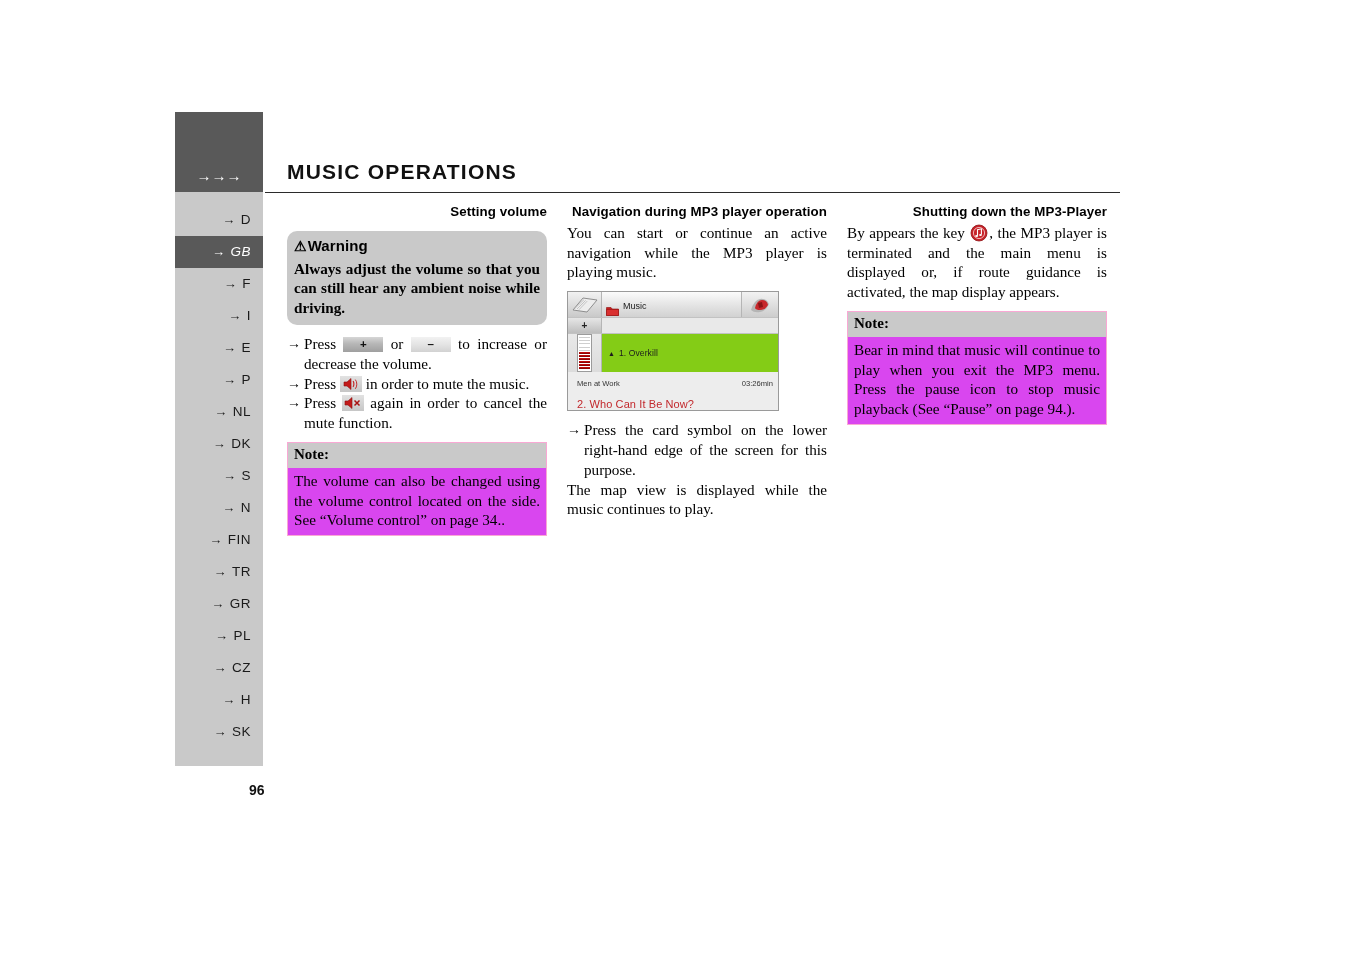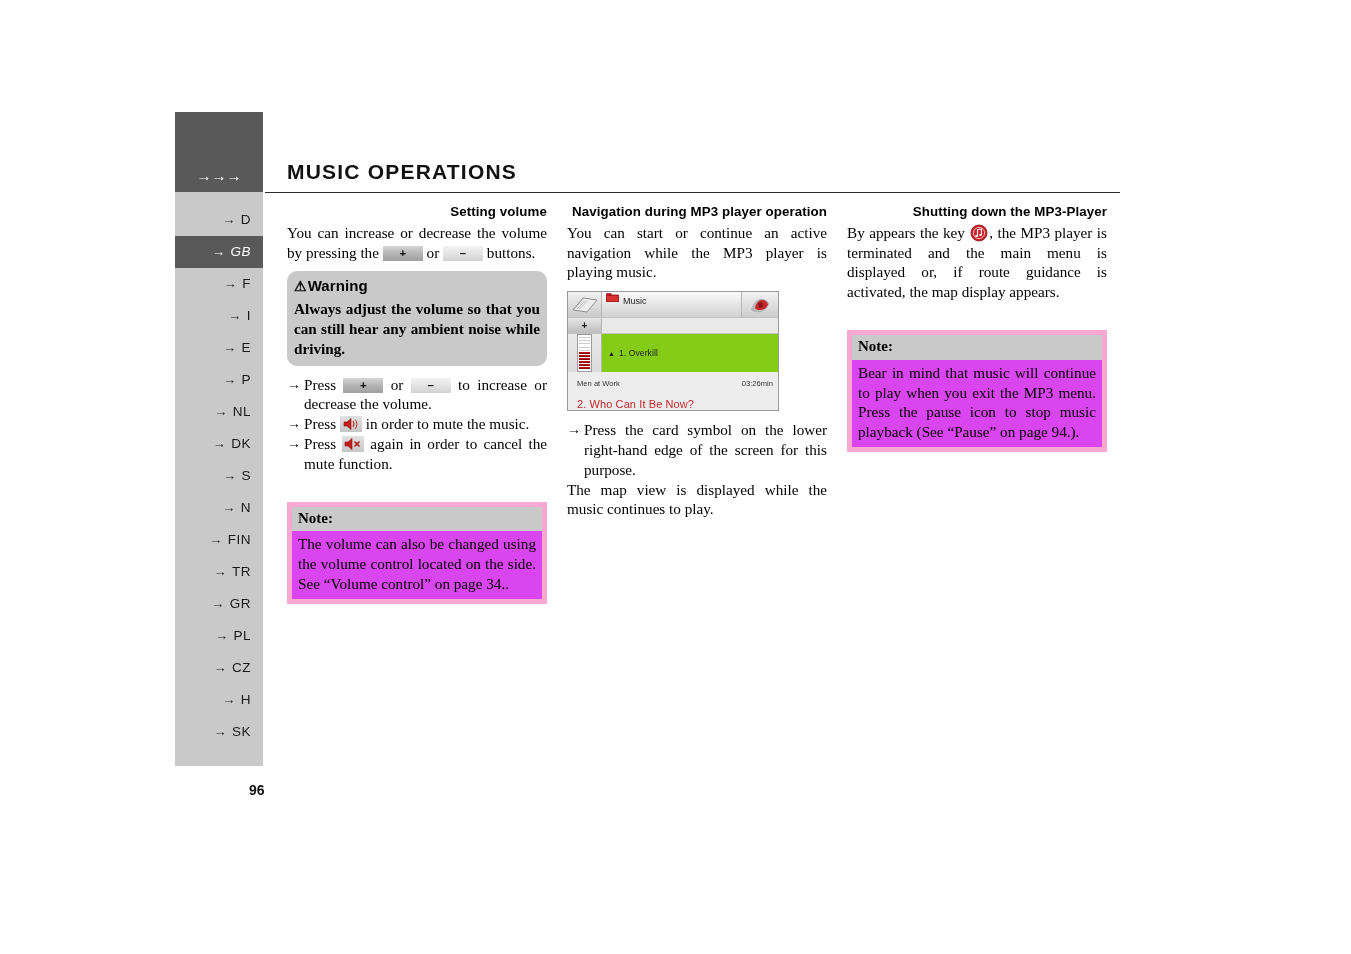--- a/index.html
+++ b/index.html
@@ -156,22 +156,22 @@
   .warnbox .wbody {
     font-family: "Liberation Serif", serif;
     font-weight: bold;
     font-size: 15.2px;
     line-height: 19.8px;
     text-align: justify;
   }
 
   
   .notebox {
-    margin-top: 28px;
-    border: 5px solid #f9a8d4;
+    margin-top: 9px;
+    border: 1px solid #f9a8d4;
     box-sizing: border-box;
   }
   .notebox .nhead {
     background: #c9c9c9;
     padding: 2px 6px 3px 6px;
     font-family: "Liberation Serif", serif;
     font-weight: bold;
     font-size: 15px;
   }
   .notebox .nbody {
@@ -237,21 +237,21 @@
     width: 33px;
     background: linear-gradient(to bottom,#f2f2f2,#c9c9c9);
     border-right: 1px solid #b5b5b5;
     position: relative;
   }
   .pl-title {
     flex: 1;
     background: linear-gradient(to bottom,#fbfbfb 0%,#e3e3e3 55%,#d2d2d2 100%);
     border-right: 1px solid #b5b5b5;
     display: flex;
-    align-items: flex-start;
+    align-items: flex-end;
     padding-left: 4px;
     font-size: 9px;
     color: #1c1c1c;
   }
   .pl-title .folder { margin-right: 4px; display:inline-flex; }
   .pl-card {
     width: 36px;
     background: linear-gradient(to bottom,#f2f2f2,#cdcdcd);
     display: flex; align-items:center; justify-content:center;
   }
@@ -378,21 +378,20 @@
         <div class="lang-item"><span class="arrw">→</span><span>SK</span></div>
       </div>
   </div>
 
   <div class="doc-title">MUSIC OPERATIONS</div>
   <div class="title-rule"></div>
 
   <div class="col" id="col1">
     <div class="sec-head">Setting volume</div>
 
-    <div class="para"><span>You can increase or decrease the volume by pressing the </span><span class="keycap plus">+</span><span> or </span><span class="keycap minus">–</span><span> buttons.</span></div>
 
     <div class="warnbox">
       <div class="wtitle"><span class="tri">⚠</span><span>Warning</span></div>
       <div class="wbody">Always adjust the volume so that you can still hear any ambient noise while driving.</div>
     </div>
 
     <div class="arrow-list">
       <div class="arrow-item">
         <span class="ar">→</span><span>Press </span><span class="keycap plus">+</span><span> or </span><span class="keycap minus">–</span><span> to increase or decrease the volume.</span>
       </div>

